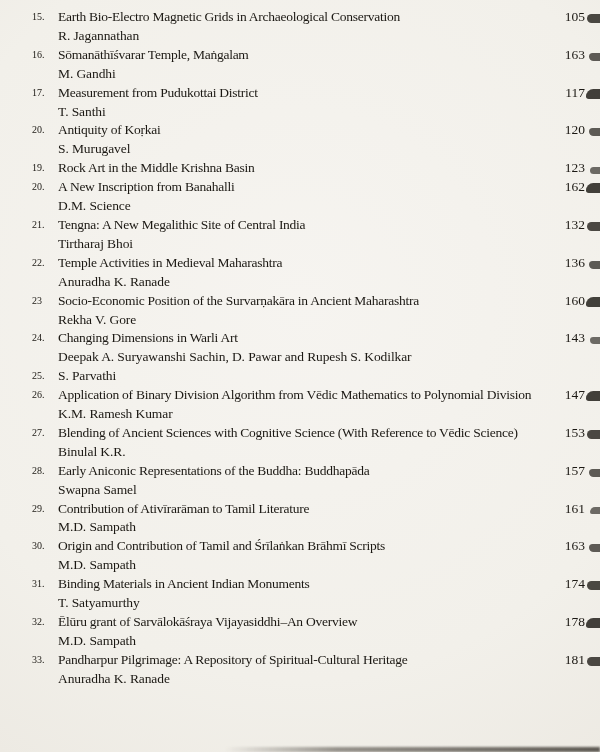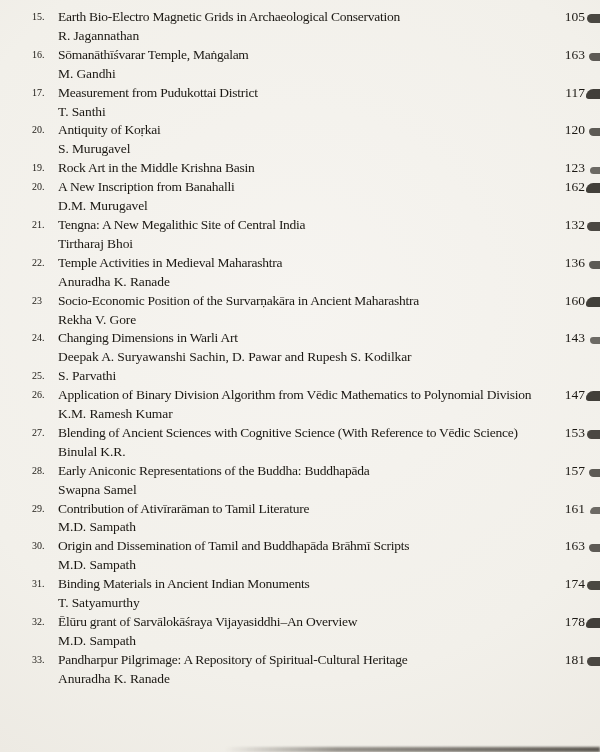--- a/index.html
+++ b/index.html
@@ -143,21 +143,21 @@
   </div>
 
   <div class="entry">
     <div class="num">20.</div>
     <div class="body-col">
       <div class="title-row">
         <div class="title">A New Inscription from Banahalli</div>
         <div class="page">162</div>
         <div class="smudge"></div>
       </div>
-      <div class="author">D.M. Murugavel</div>
+      <div class="author">D.M. Science</div>
     </div>
   </div>
 
   <div class="entry">
     <div class="num">21.</div>
     <div class="body-col">
       <div class="title-row">
         <div class="title">Tengna: A New Megalithic Site of Central India</div>
         <div class="page">132</div>
         <div class="smudge"></div>
@@ -254,21 +254,21 @@
         <div class="smudge"></div>
       </div>
       <div class="author">M.D. Sampath</div>
     </div>
   </div>
 
   <div class="entry">
     <div class="num">30.</div>
     <div class="body-col">
       <div class="title-row">
-        <div class="title">Origin and Dissemination of Tamil and Buddhapāda Brāhmī Scripts</div>
+        <div class="title">Origin and Contribution of Tamil and Śrīlaṅkan Brāhmī Scripts</div>
         <div class="page">163</div>
         <div class="smudge"></div>
       </div>
       <div class="author">M.D. Sampath</div>
     </div>
   </div>
 
   <div class="entry">
     <div class="num">31.</div>
     <div class="body-col">

